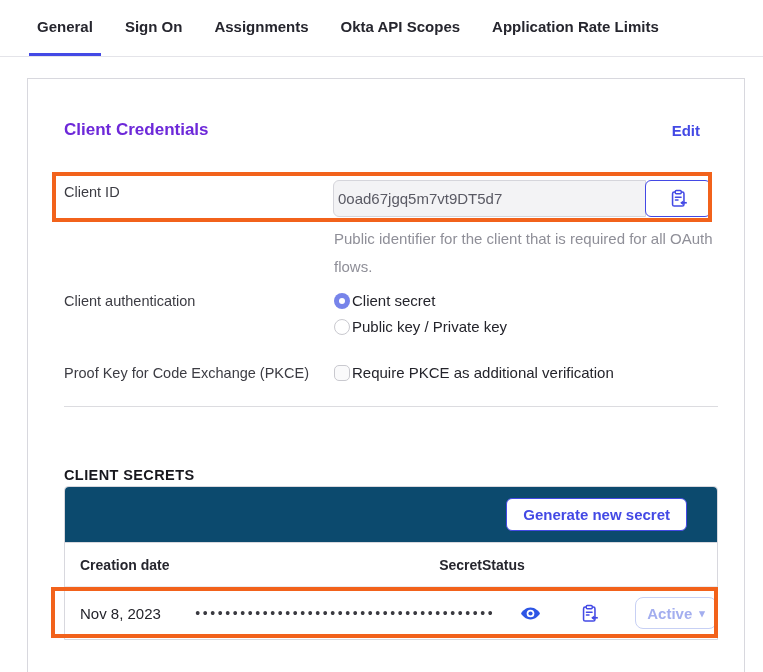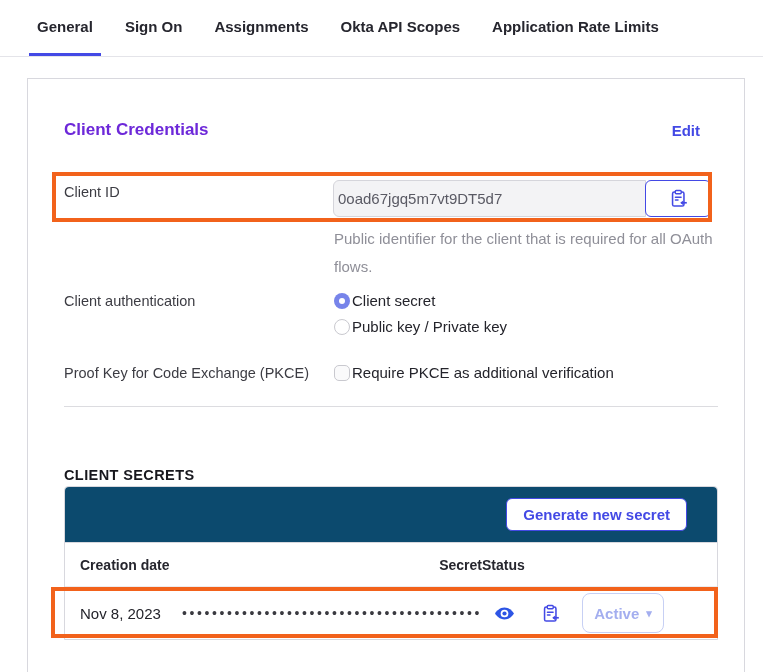--- a/index.html
+++ b/index.html
@@ -57,27 +57,27 @@
   .table-toolbar { height:56px; background:#0c4a6e; border-bottom:1px solid #d8d8de;
     border-radius:4px 4px 0 0; display:flex; align-items:center; justify-content:flex-end;
     padding-right:30px; }
   .generate-btn { height:33px; padding:0 16px; background:#fff; border:1px solid #4349e5;
     border-radius:6px; color:#4349e5; font-size:15px; font-weight:700; cursor:pointer;
     font-family:"Liberation Sans", sans-serif; }
   .thead { display:flex; align-items:center; height:43px; font-size:14px; font-weight:700; color:#26262e; }
   .th-date { padding-left:15px; width:117px; }
   .th-secret { width:300px;text-align:right; }
   .th-status { }
-  .trow { display:flex; align-items:center; height:53px; border-top:1px solid #ececf0; }
+  .trow { display:flex; align-items:center; height:53px; border-top:1px solid #ececf0;justify-content:space-between; }
   .td-date { padding-left:15px; width:117px; font-size:15px; color:#24242b; white-space:nowrap; }
   .td-secret { width:308px; font-size:14px; letter-spacing:2.6px; color:#3a3a40; white-space:nowrap; overflow:hidden; }
   .icon-btn { width:24px; height:24px; display:flex; align-items:center; justify-content:center; cursor:pointer; }
   .eye-btn { margin-left:2px; }
   .row-copy-btn { margin-left:22px; }
-  .status-btn { margin-left:20px; width:82px; height:40px; background:#fff;
+  .status-btn { margin-left:20px; width:82px; height:32px; background:#fff;
     border:1px solid #c7d0f4; border-radius:8px; color:#a3aeef; font-size:15px; font-weight:700;
     display:flex; align-items:center; justify-content:center; gap:7px; cursor:pointer; }
   .status-caret { font-size:11px; line-height:1; }
 
   
   .hl-box { position:absolute; border:4px solid #f2621b; pointer-events:none; z-index:5; }
   .hl-clientid { left:52px; top:172px; width:660px; height:50px; }
   .hl-secret-row { left:51px; top:587px; width:667px; height:51px; }
 </style>
 </head>

